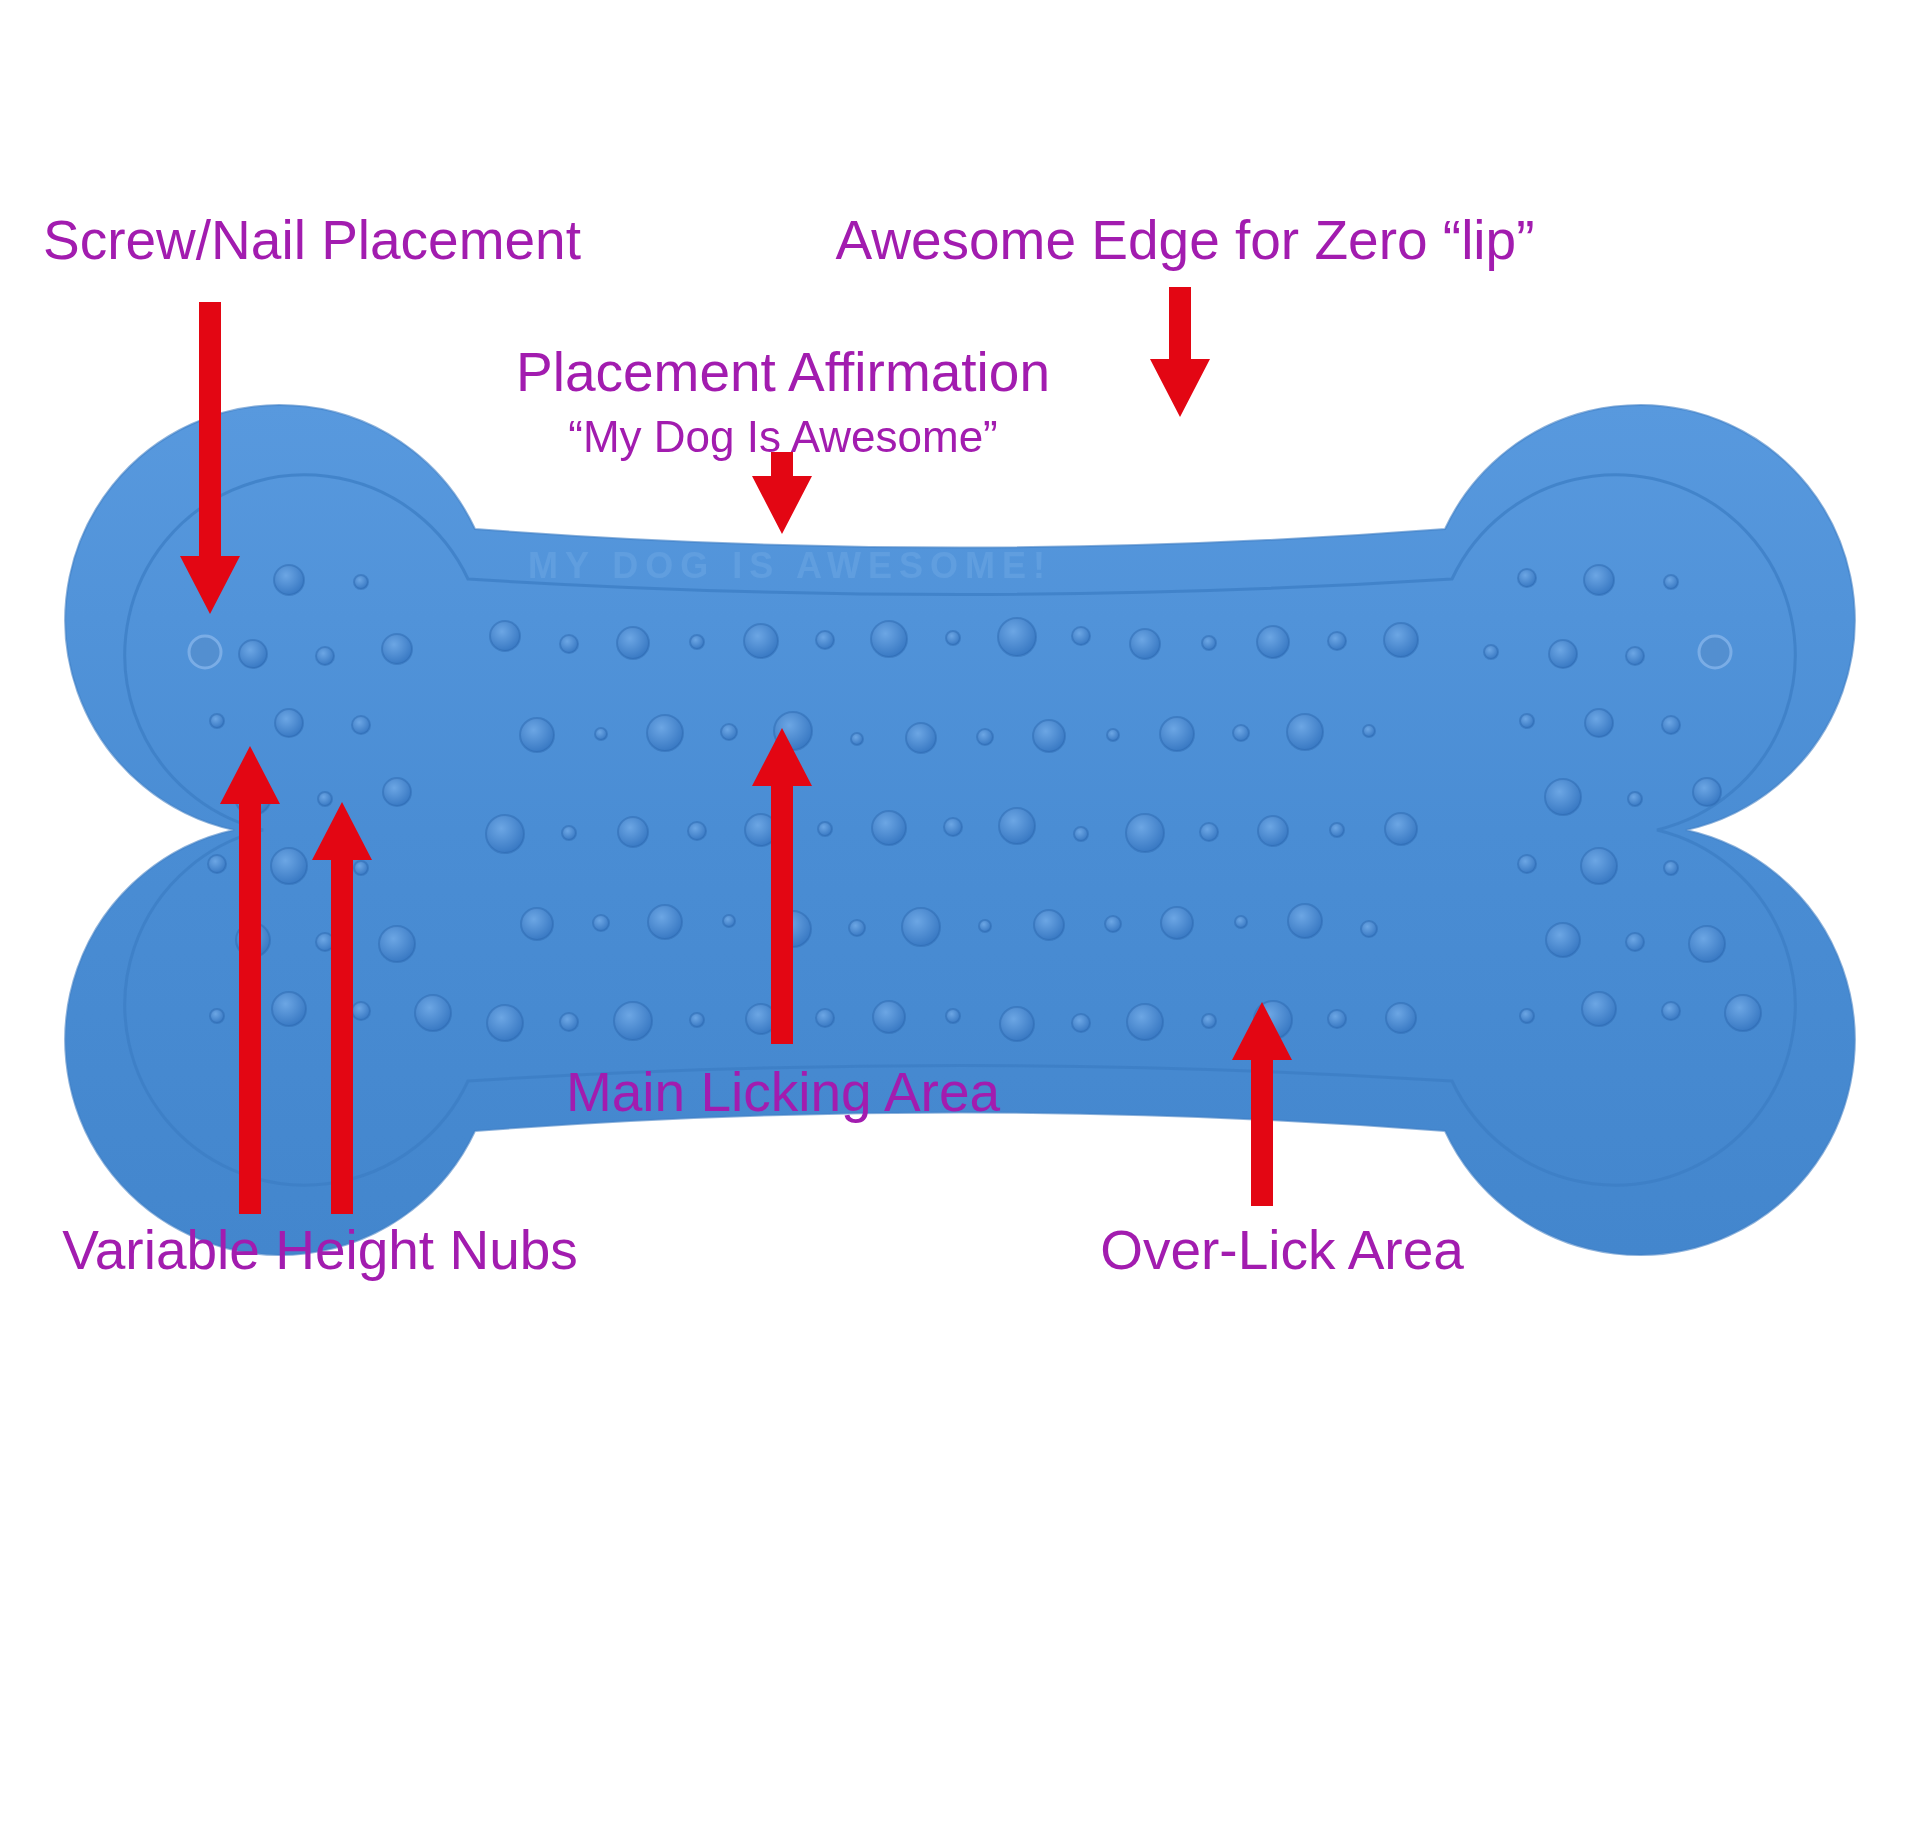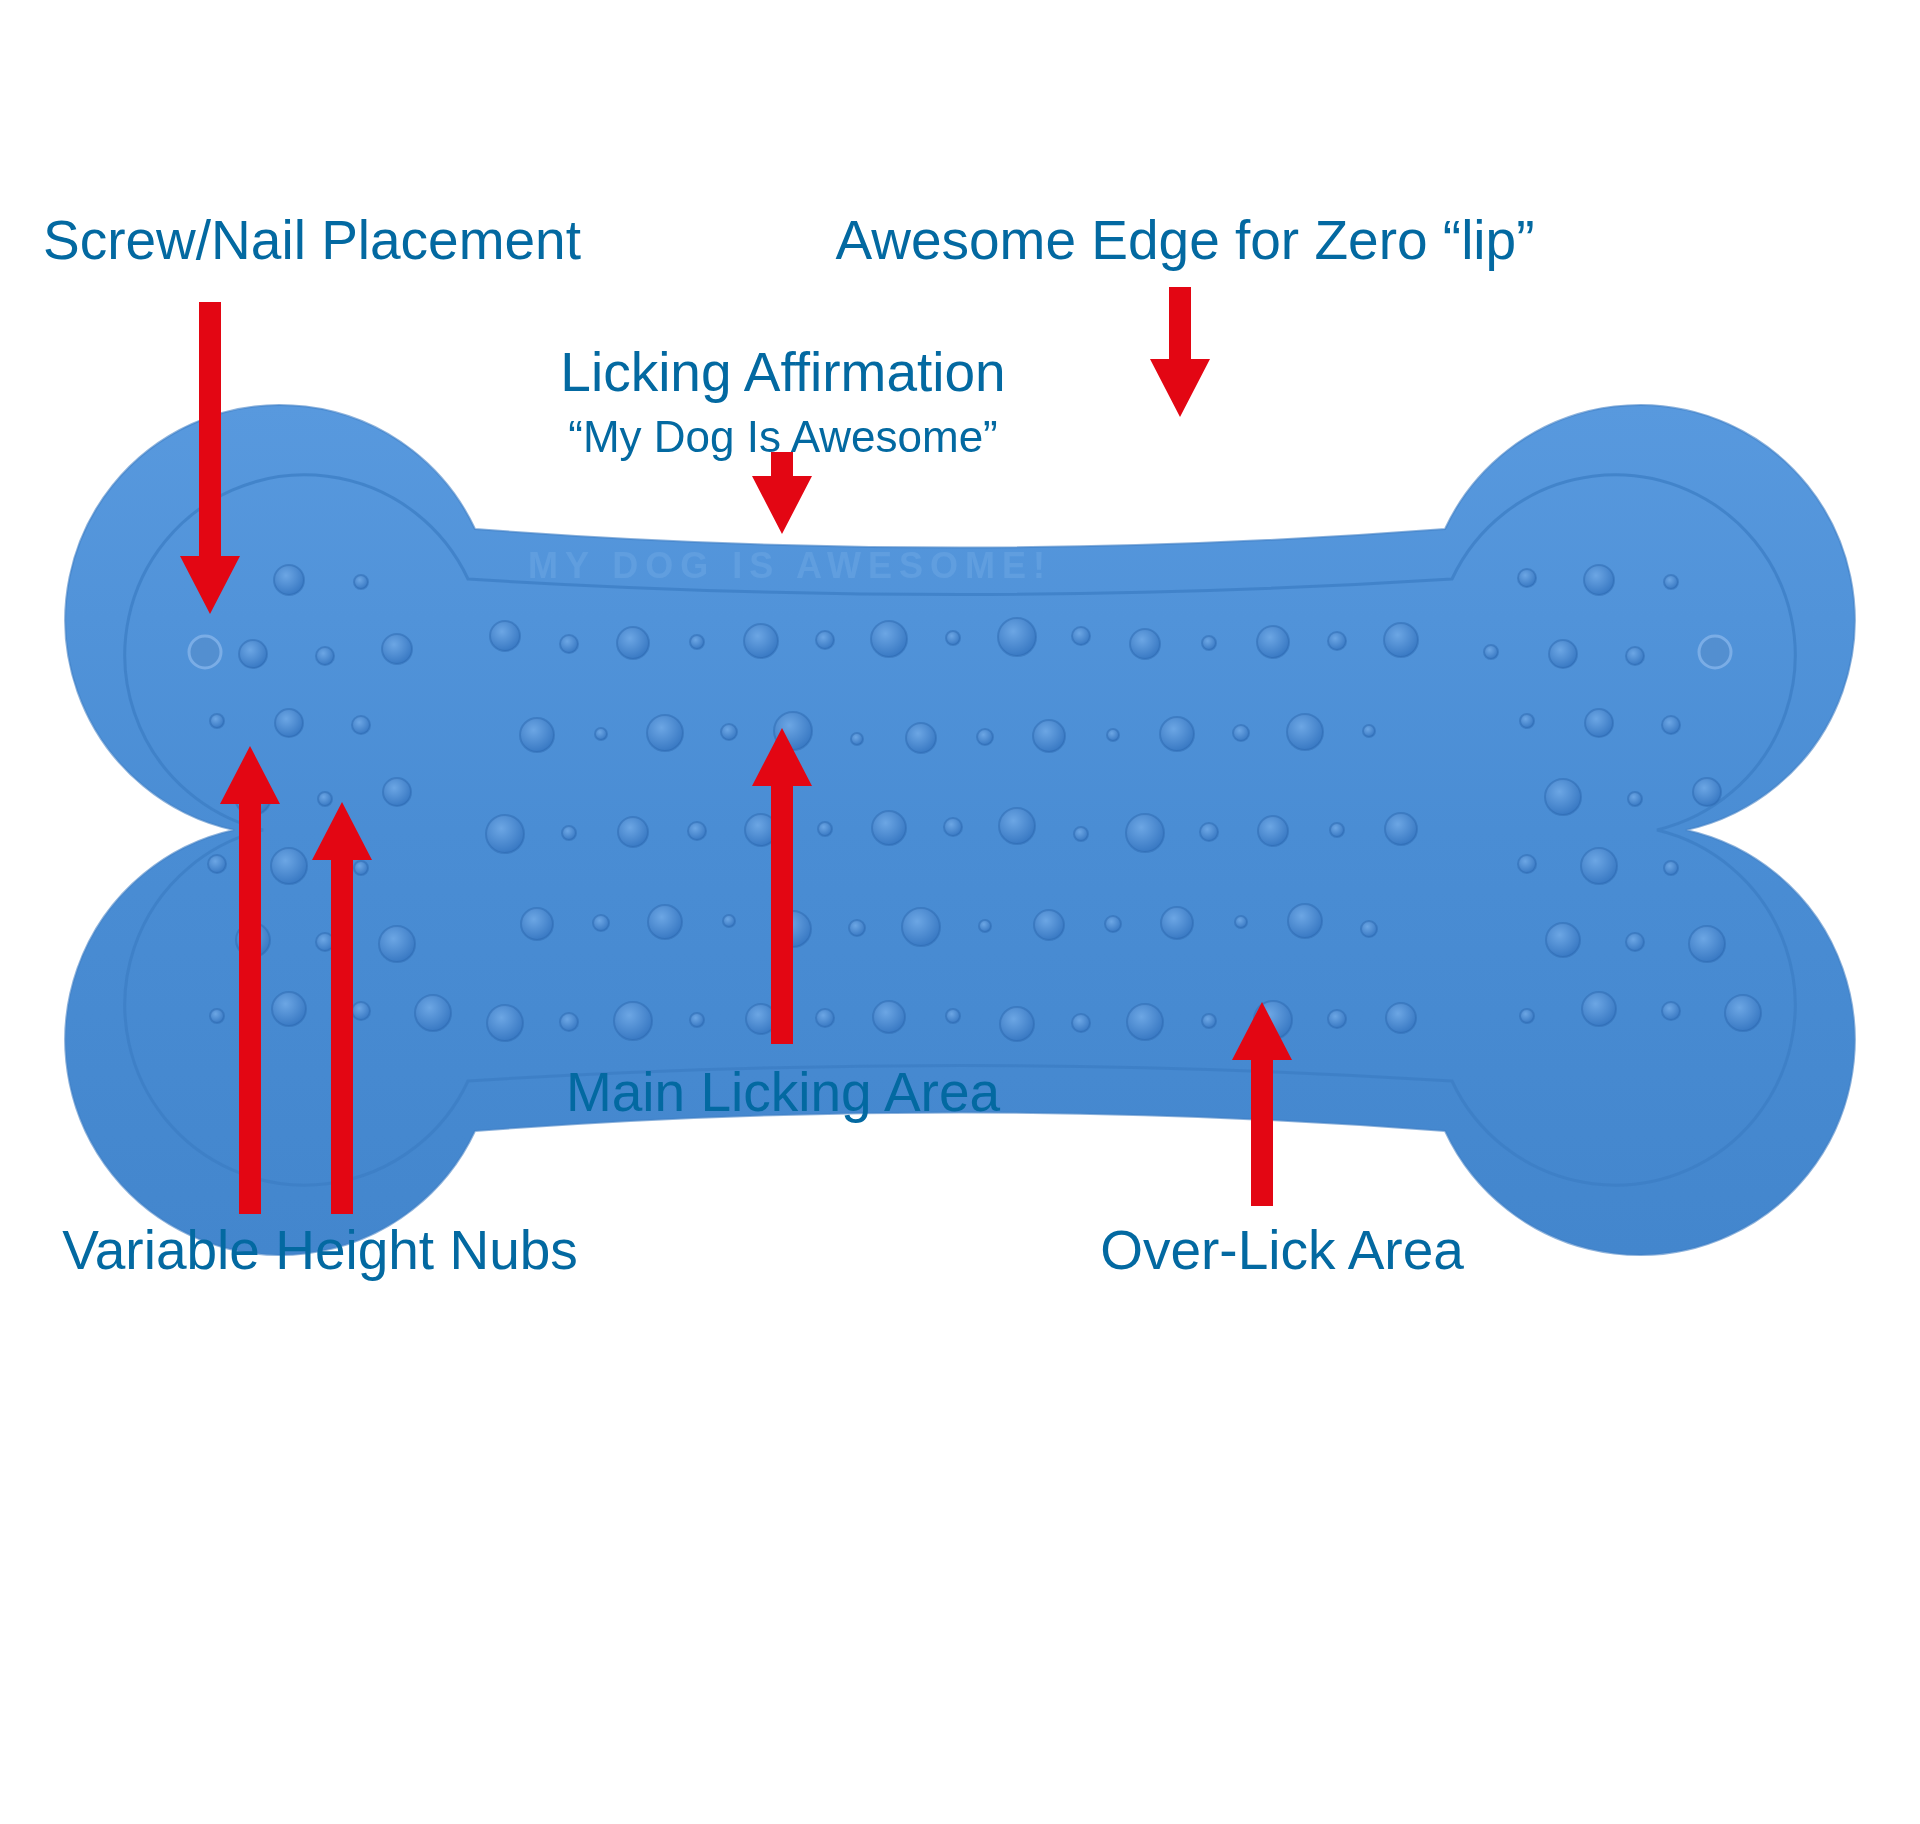--- a/index.html
+++ b/index.html
@@ -8,21 +8,21 @@
     width:1920px;height:1824px;
     background:#ffffff;
     overflow:hidden;
     font-family:"Liberation Sans", sans-serif;
   }
   .mat-svg{position:absolute;left:0;top:0;}
   .label{
     position:absolute;
     transform:translateX(-50%);
     white-space:nowrap;
-    color:#0369a1;
+    color:#a21caf;
     font-size:55px;
     line-height:1.1;
     text-align:center;
   }
   .label.small{font-size:44px;}
   .emboss-text{
     font-family:"Liberation Sans", sans-serif;
     font-weight:bold;
     letter-spacing:7px;
   }
@@ -194,21 +194,21 @@
         <polygon points="239,1214 239,804 220,804 250,746 280,804 261,804 261,1214" fill="#e30613"></polygon>
         <polygon points="331,1214 331,860 312,860 342,802 372,860 353,860 353,1214" fill="#e30613"></polygon>
         <polygon points="1251,1206 1251,1060 1232,1060 1262,1002 1292,1060 1273,1060 1273,1206" fill="#e30613"></polygon>
       </g>
   </svg>
 
   <div class="label" style="left:312px;top:210px;">Screw/Nail Placement</div>
 
   <div class="label" style="left:1185px;top:210px;">Awesome Edge for Zero “lip”</div>
 
-  <div class="label" style="left:783px;top:342px;">Licking Affirmation</div>
+  <div class="label" style="left:783px;top:342px;">Placement Affirmation</div>
 
   <div class="label small" style="left:783px;top:413px;">“My Dog Is Awesome”</div>
 
   <div class="label" style="left:320px;top:1220px;">Variable Height Nubs</div>
 
   <div class="label" style="left:783px;top:1062px;">Main Licking Area</div>
 
   <div class="label" style="left:1262px;top:1220px;margin-left:20px;">Over-Lick Area</div>
 </div>
 

